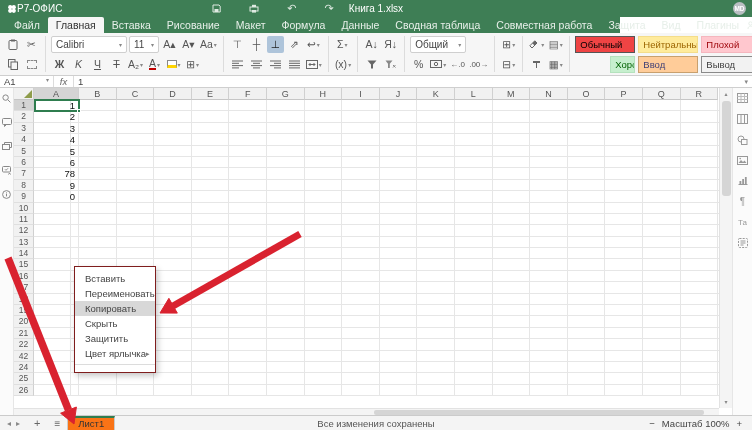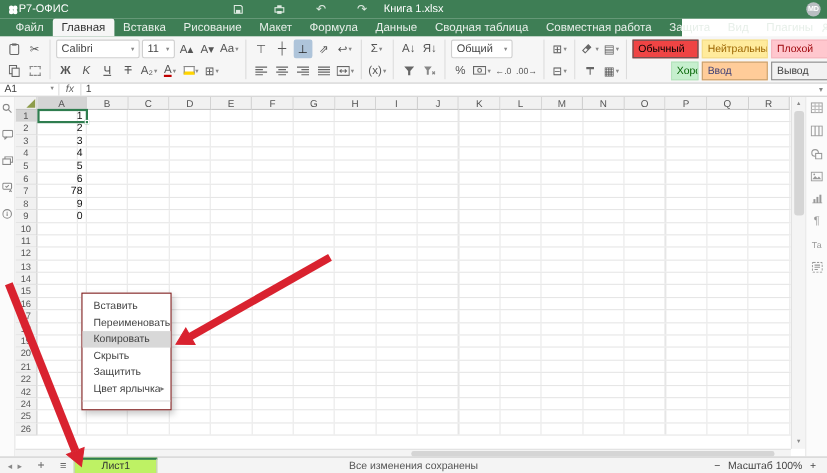--- a/index.html
+++ b/index.html
@@ -57,21 +57,21 @@
 .hthumb{position:absolute;left:360px;top:1px;width:330px;height:5px;background:#D5D5D5;border-radius:2px}
 .cmenu{position:absolute;left:74px;top:266px;width:82px;background:#FFF;border:1px solid #7f1d1d;box-shadow:2px 3px 6px rgba(0,0,0,.22);z-index:40;padding:4px 0;font-size:9.5px;color:#444}
 .cm-item{height:15px;line-height:15px;padding:0 10px;display:flex;justify-content:space-between;white-space:nowrap}
 .cm-item.hl{background:#D8D8D8}
 .cm-sub{color:#777;font-size:7px}
 .cm-sep{height:1px;background:#DCDCDC;margin:3px 0}
 .sheetbar{position:absolute;left:0;top:415px;width:752px;height:15px;background:#F4F4F4;border-top:1px solid #CBCBCB;display:flex;align-items:center;font-size:10px;color:#555;z-index:10}
 .snav{display:flex;gap:5px;padding:0 7px;color:#888;font-size:8px}
 .sadd{padding:0 7px;font-size:11px;color:#666}
 .slist{padding:0 7px;font-size:10px;color:#666}
-.sheettab{height:15px;border-top:2px solid #2F7D4F;background:#bef264;border-left:1px solid #CBCBCB;border-right:1px solid #CBCBCB;padding:0 24px;line-height:12px;color:#333;font-size:9.5px}
+.sheettab{height:15px;border-top:2px solid #2F7D4F;background:#f97316;border-left:1px solid #CBCBCB;border-right:1px solid #CBCBCB;padding:0 10px;line-height:12px;color:#333;font-size:9.5px}
 .status{position:absolute;left:0;right:0;text-align:center;font-size:9.5px;color:#555;pointer-events:none}
 .zoomctl{margin-left:auto;display:flex;gap:7px;padding-right:10px;align-items:center;font-size:9.5px;color:#444}
 .arrows{position:absolute;left:0;top:0;width:752px;height:430px;z-index:50;pointer-events:none}
 svg.ic{display:block}
 </style>
 </head>
 <body>
 
 <div class="titlebar">
   <div class="brand">

